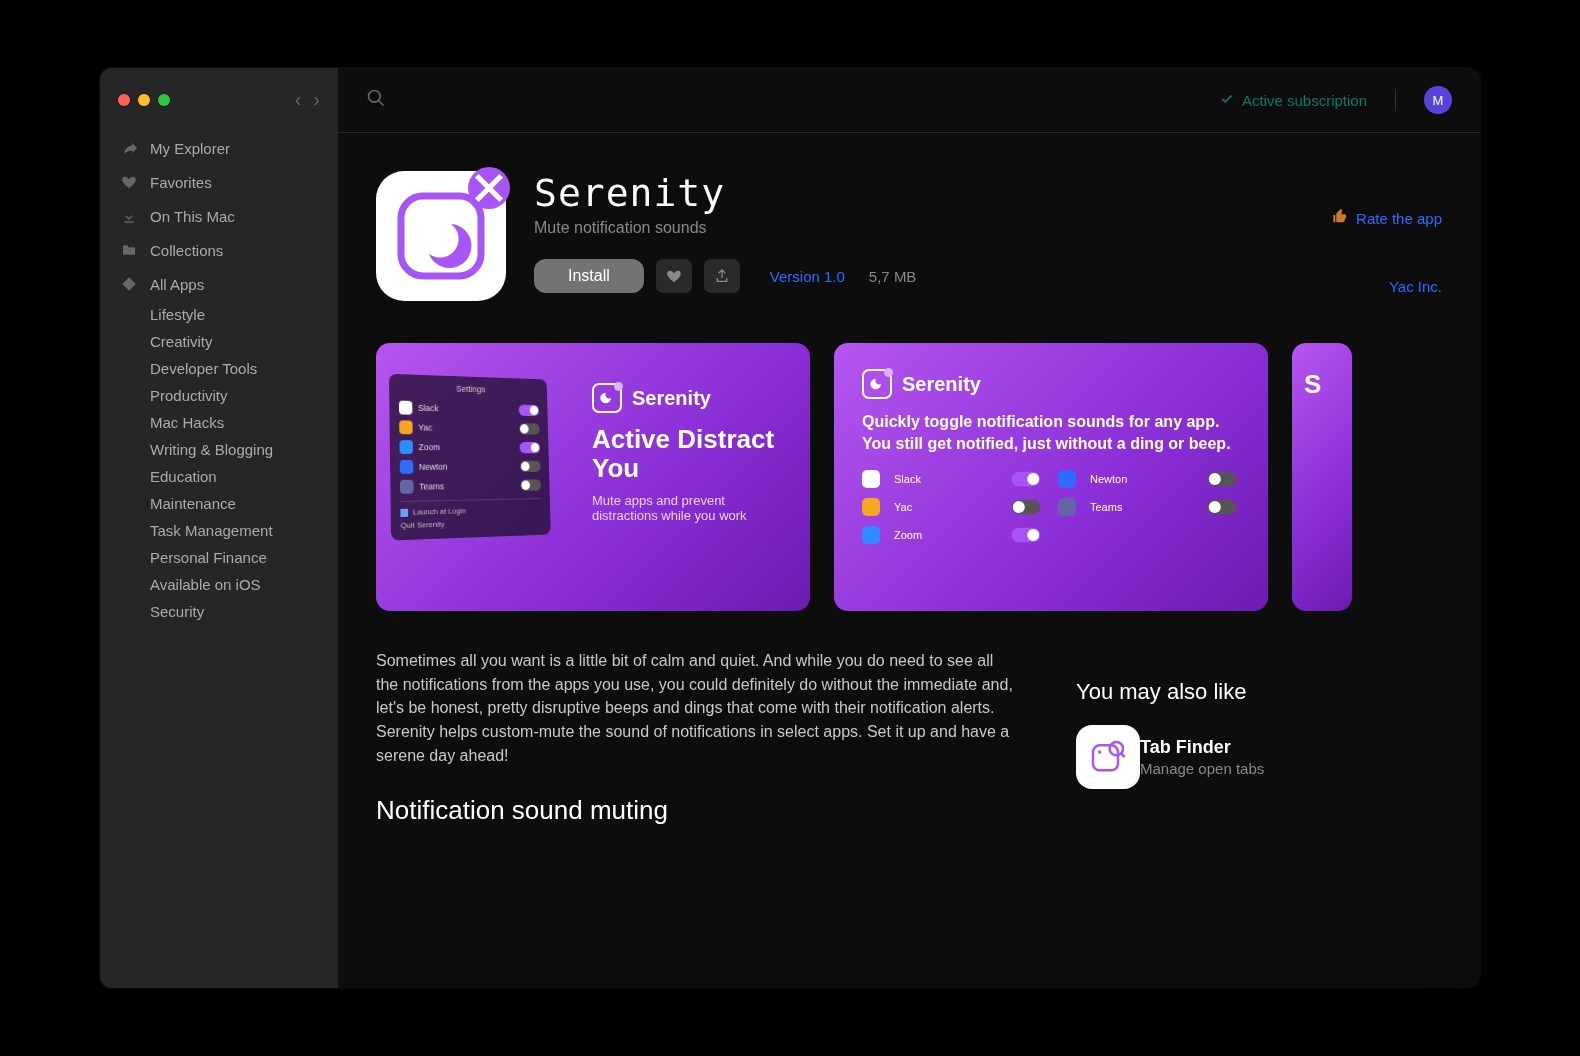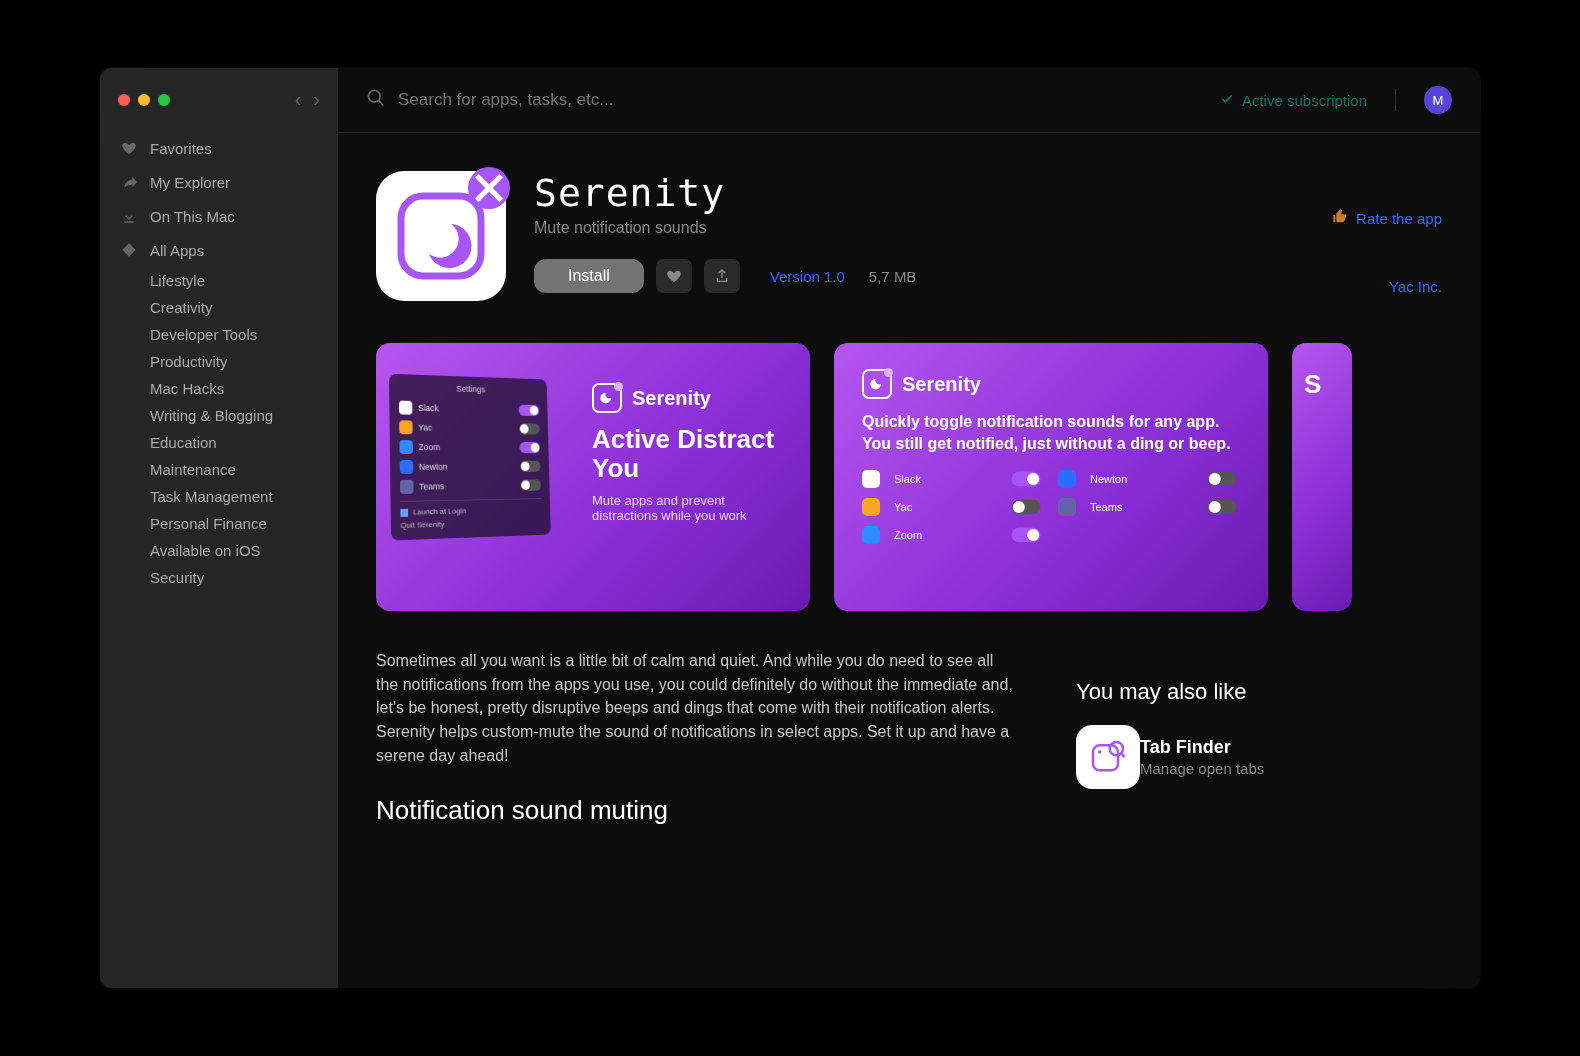--- a/index.html
+++ b/index.html
@@ -210,40 +210,48 @@
       <div class="traffic-light tl-green"></div>
       <div class="nav-arrows">
         <span class="nav-arrow">‹</span>
         <span class="nav-arrow">›</span>
       </div>
     </div>
 
     <div class="sidebar-item">
       <span class="sidebar-icon">
         <svg width="16" height="16" viewBox="0 0 24 24" fill="currentColor">
-            <path d="M12 21s-8-5-10-11c-1-3 1-6 4-6 2 0 4 1 6 4 2-3 4-4 6-4 3 0 5 3 4 6-2 6-10 11-10 11z"></path>
+            <path d="M17 8C8 10 5 16 5 21c3-4 6-5 12-5v4l7-8-7-8v4z"></path>
           </svg>
       </span>
-      <span>Favorites</span>
+      <span>My Explorer</span>
     </div>
     <div class="sidebar-item">
       <span class="sidebar-icon">
         <svg width="16" height="16" viewBox="0 0 24 24" fill="currentColor">
-            <path d="M17 8C8 10 5 16 5 21c3-4 6-5 12-5v4l7-8-7-8v4z"></path>
+            <path d="M12 21s-8-5-10-11c-1-3 1-6 4-6 2 0 4 1 6 4 2-3 4-4 6-4 3 0 5 3 4 6-2 6-10 11-10 11z"></path>
           </svg>
       </span>
-      <span>My Explorer</span>
+      <span>Favorites</span>
     </div>
     <div class="sidebar-item">
       <span class="sidebar-icon">
         <svg width="16" height="16" viewBox="0 0 24 24" fill="currentColor">
             <path d="M12 3v12l-4-4-1.4 1.4L12 18l5.4-5.6L16 11l-4 4V3h0zM5 20h14v2H5z"></path>
           </svg>
       </span>
       <span>On This Mac</span>
+    </div>
+    <div class="sidebar-item">
+      <span class="sidebar-icon">
+        <svg width="16" height="16" viewBox="0 0 24 24" fill="currentColor">
+            <path d="M3 5h6l2 3h10v11H3z"></path>
+          </svg>
+      </span>
+      <span>Collections</span>
     </div>
     <div class="sidebar-item">
       <span class="sidebar-icon">
         <svg width="16" height="16" viewBox="0 0 24 24" fill="currentColor">
             <path d="M12 2l10 10-10 10L2 12z"></path>
           </svg>
       </span>
       <span>All Apps</span>
     </div>
 
@@ -263,21 +271,20 @@
 
   <main class="main">
     <div class="topbar">
       <div class="search-wrap">
         <span class="search-icon">
           <svg width="20" height="20" viewBox="0 0 24 24" fill="none" stroke="currentColor" stroke-width="2">
               <circle cx="10" cy="10" r="7"></circle>
               <line x1="21" y1="21" x2="15" y2="15"></line>
             </svg>
         </span>
-        <input class="search-input" placeholder="Search for apps, tasks, etc..." style="">
       </div>
       <div class="sub-status">
         <span>
           <svg width="14" height="14" viewBox="0 0 24 24" fill="none" stroke="currentColor" stroke-width="3">
               <polyline points="20 6 9 17 4 12"></polyline>
             </svg>
         </span>
         <span>Active subscription</span>
       </div>
       <div class="divider-v"></div>

